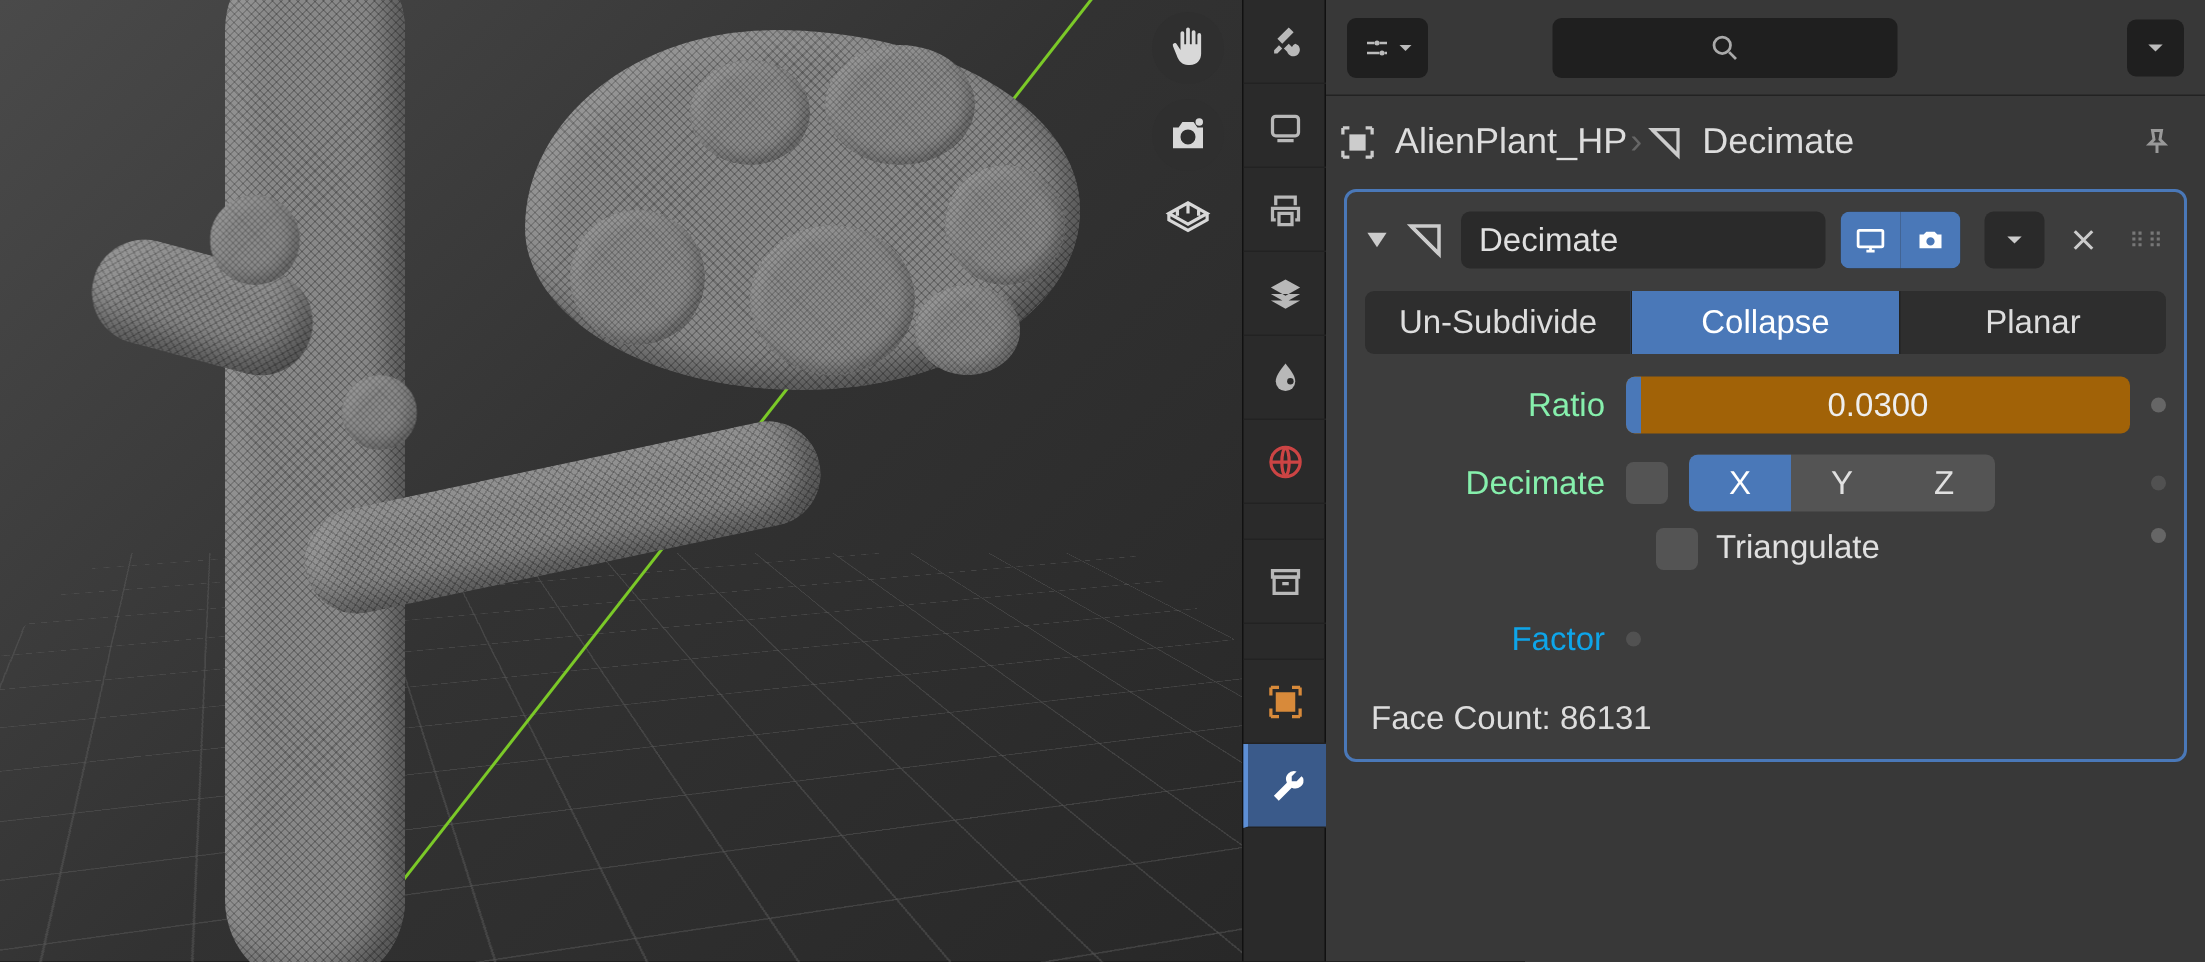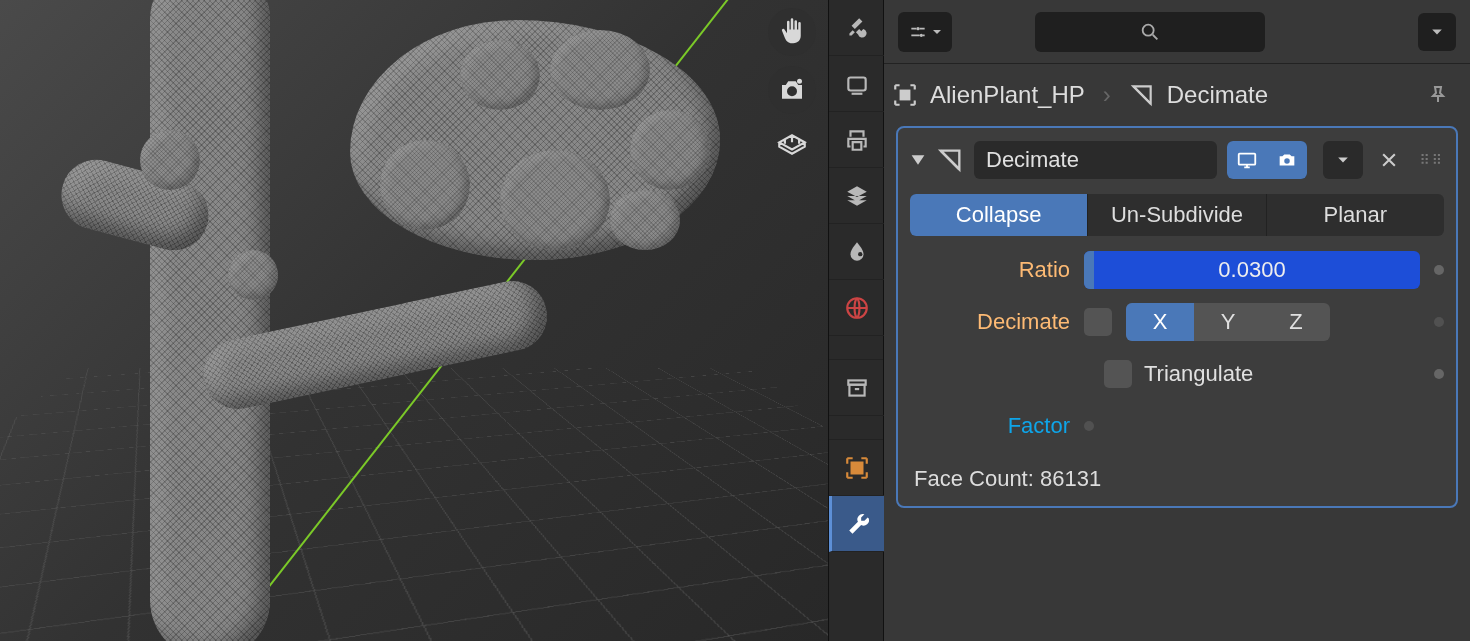--- a/index.html
+++ b/index.html
@@ -23,21 +23,21 @@
   .tab-btn { width: 56px; height: 56px; display: flex; align-items: center; justify-content: center; color: #b8b8b8; border-bottom: 1px solid #222; }
   .tab-btn.active { background: #3a5a8a; color: #fff; border-left: 3px solid #5d8fd6; }
   .tab-spacer { height: 24px; border-bottom: 1px solid #222; }
 
   .props { flex: 1; background: #383838; display: flex; flex-direction: column; }
   .props-header { height: 64px; display: flex; align-items: center; padding: 0 14px; gap: 14px; border-bottom: 1px solid #222; }
   .editor-type { width: 54px; height: 40px; background: #1f1f1f; border-radius: 6px; display: flex; align-items: center; justify-content: center; gap: 4px; color: #bbb; }
   .search-box { flex: 0 0 230px; height: 40px; background: #1f1f1f; border-radius: 6px; display: flex; align-items: center; padding: 0 10px; margin-left: auto; margin-right: auto; }
   .opt-btn { width: 38px; height: 38px; background: #1f1f1f; border-radius: 6px; display: flex; align-items: center; justify-content: center; color: #bbb; margin-left: auto; }
 
-  .breadcrumb { height: 62px; display: flex; align-items: center; padding: 0 20px 0 8px; gap: 18px; color: #ddd; font-size: 24px; }
+  .breadcrumb { height: 62px; display: flex; align-items: center; padding: 0 20px 0 8px; gap: 2px; color: #ddd; font-size: 24px; }
   .bc-seg { display: flex; align-items: center; gap: 12px; }
   .bc-sep { color: #666; }
   .pin { margin-left: auto; color: #999; }
 
   .add-dropdown { margin: 8px 16px 14px 16px; height: 44px; background: #2a2a2a; border-radius: 6px; display: flex; align-items: center; padding: 0 14px; font-size: 22px; color: #ddd; position: relative; }
   .add-dropdown::after { content: ""; position: absolute; right: 10px; top: 50%; width: 0; height: 0; border-left: 5px solid transparent; border-right: 5px solid transparent; border-top: 6px solid #bbb; transform: translateY(-50%); }
 
   .modifier-panel { margin: 0 12px; border: 2px solid #4a78b8; border-radius: 8px; background: #3d3d3d; padding: 10px 12px 14px 12px; }
   .mod-head { display: flex; align-items: center; gap: 10px; height: 44px; }
   .tri-toggle { width: 16px; height: 16px; color: #ccc; }
@@ -48,33 +48,33 @@
   .tog-group { display: flex; border-radius: 6px; overflow: hidden; background: #2a2a2a; }
   .head-x { color: #ccc; padding: 0 6px; }
   .head-drag { color: #777; letter-spacing: 2px; font-size: 14px; padding-left: 4px; }
 
   .mode-tabs { display: flex; margin: 12px 0; border-radius: 6px; overflow: hidden; background: #2e2e2e; height: 42px; }
   .mode-tab { flex: 1; display: flex; align-items: center; justify-content: center; font-size: 22px; color: #ddd; }
   .mode-tab.active { background: #4a78b8; color: #fff; }
   .mode-tab + .mode-tab { border-left: 1px solid #222; }
 
   .prop-row { display: flex; align-items: center; height: 44px; margin: 8px 0; gap: 14px; }
-  .prop-label { width: 160px; text-align: right; font-size: 22px; color: #fdba74; }
-  .num-field { flex: 1; height: 38px; background: #1d4ed8; border-radius: 6px; display: flex; align-items: center; justify-content: center; font-size: 22px; color: #eee; position: relative; overflow: hidden; }
+  .prop-label { width: 160px; text-align: right; font-size: 22px; color: #86efac; }
+  .num-field { flex: 1; height: 38px; background: #a16207; border-radius: 6px; display: flex; align-items: center; justify-content: center; font-size: 22px; color: #eee; position: relative; overflow: hidden; }
   .num-field .bar { position: absolute; left: 0; top: 0; bottom: 0; background: #4a78b8; }
   .num-field span { position: relative; z-index: 1; }
   .dot { width: 10px; height: 10px; border-radius: 50%; background: #666; flex: 0 0 auto; }
   .dot.dim { opacity: 0.5; }
 
   .checkbox { width: 28px; height: 28px; background: #545454; border-radius: 5px; flex: 0 0 auto; }
   .axis-group { display: flex; border-radius: 6px; overflow: hidden; background: #545454; }
   .axis { width: 68px; height: 38px; display: flex; align-items: center; justify-content: center; font-size: 22px; }
   .axis.active { background: #4a78b8; color: #fff; }
 
-  .tri-row { display: flex; align-items: center; gap: 12px; padding-left: 194px; height: 44px; }
+  .tri-row { display: flex; gap: 12px; padding-left: 194px; height: 44px; }
   .tri-row .dot { margin-left: auto; }
 
   .vg-field { flex: 1; height: 38px; background: #2a2a2a; border-radius: 6px; display: flex; align-items: center; padding: 0 10px; }
   .vg-btn { width: 40px; height: 38px; background: #545454; border-radius: 6px; display: flex; align-items: center; justify-content: center; }
 
   .face-count { font-size: 22px; color: #ddd; padding: 10px 4px 0 4px; }
 
   svg { display: block; }
 </style>
 </head>
@@ -255,25 +255,25 @@
       </div>
       <div class="head-x">
         <svg width="20" height="20" viewBox="0 0 24 24">
             <path stroke="currentColor" stroke-width="2.5" d="M5 5l14 14M19 5L5 19"></path>
           </svg>
       </div>
       <div class="head-drag">⠿⠿</div>
     </div>
 
     <div class="mode-tabs">
+      <div class="mode-tab">
+          <span>Un-Subdivide</span>
+        </div>
       <div class="mode-tab active">
           <span>Collapse</span>
-        </div>
-      <div class="mode-tab">
-          <span>Un-Subdivide</span>
         </div>
       <div class="mode-tab">
           <span>Planar</span>
         </div>
     </div>
 
     <div class="prop-row">
       <div class="prop-label">Ratio</div>
       <div class="num-field">
         <div class="bar" style="width:3%"></div>

